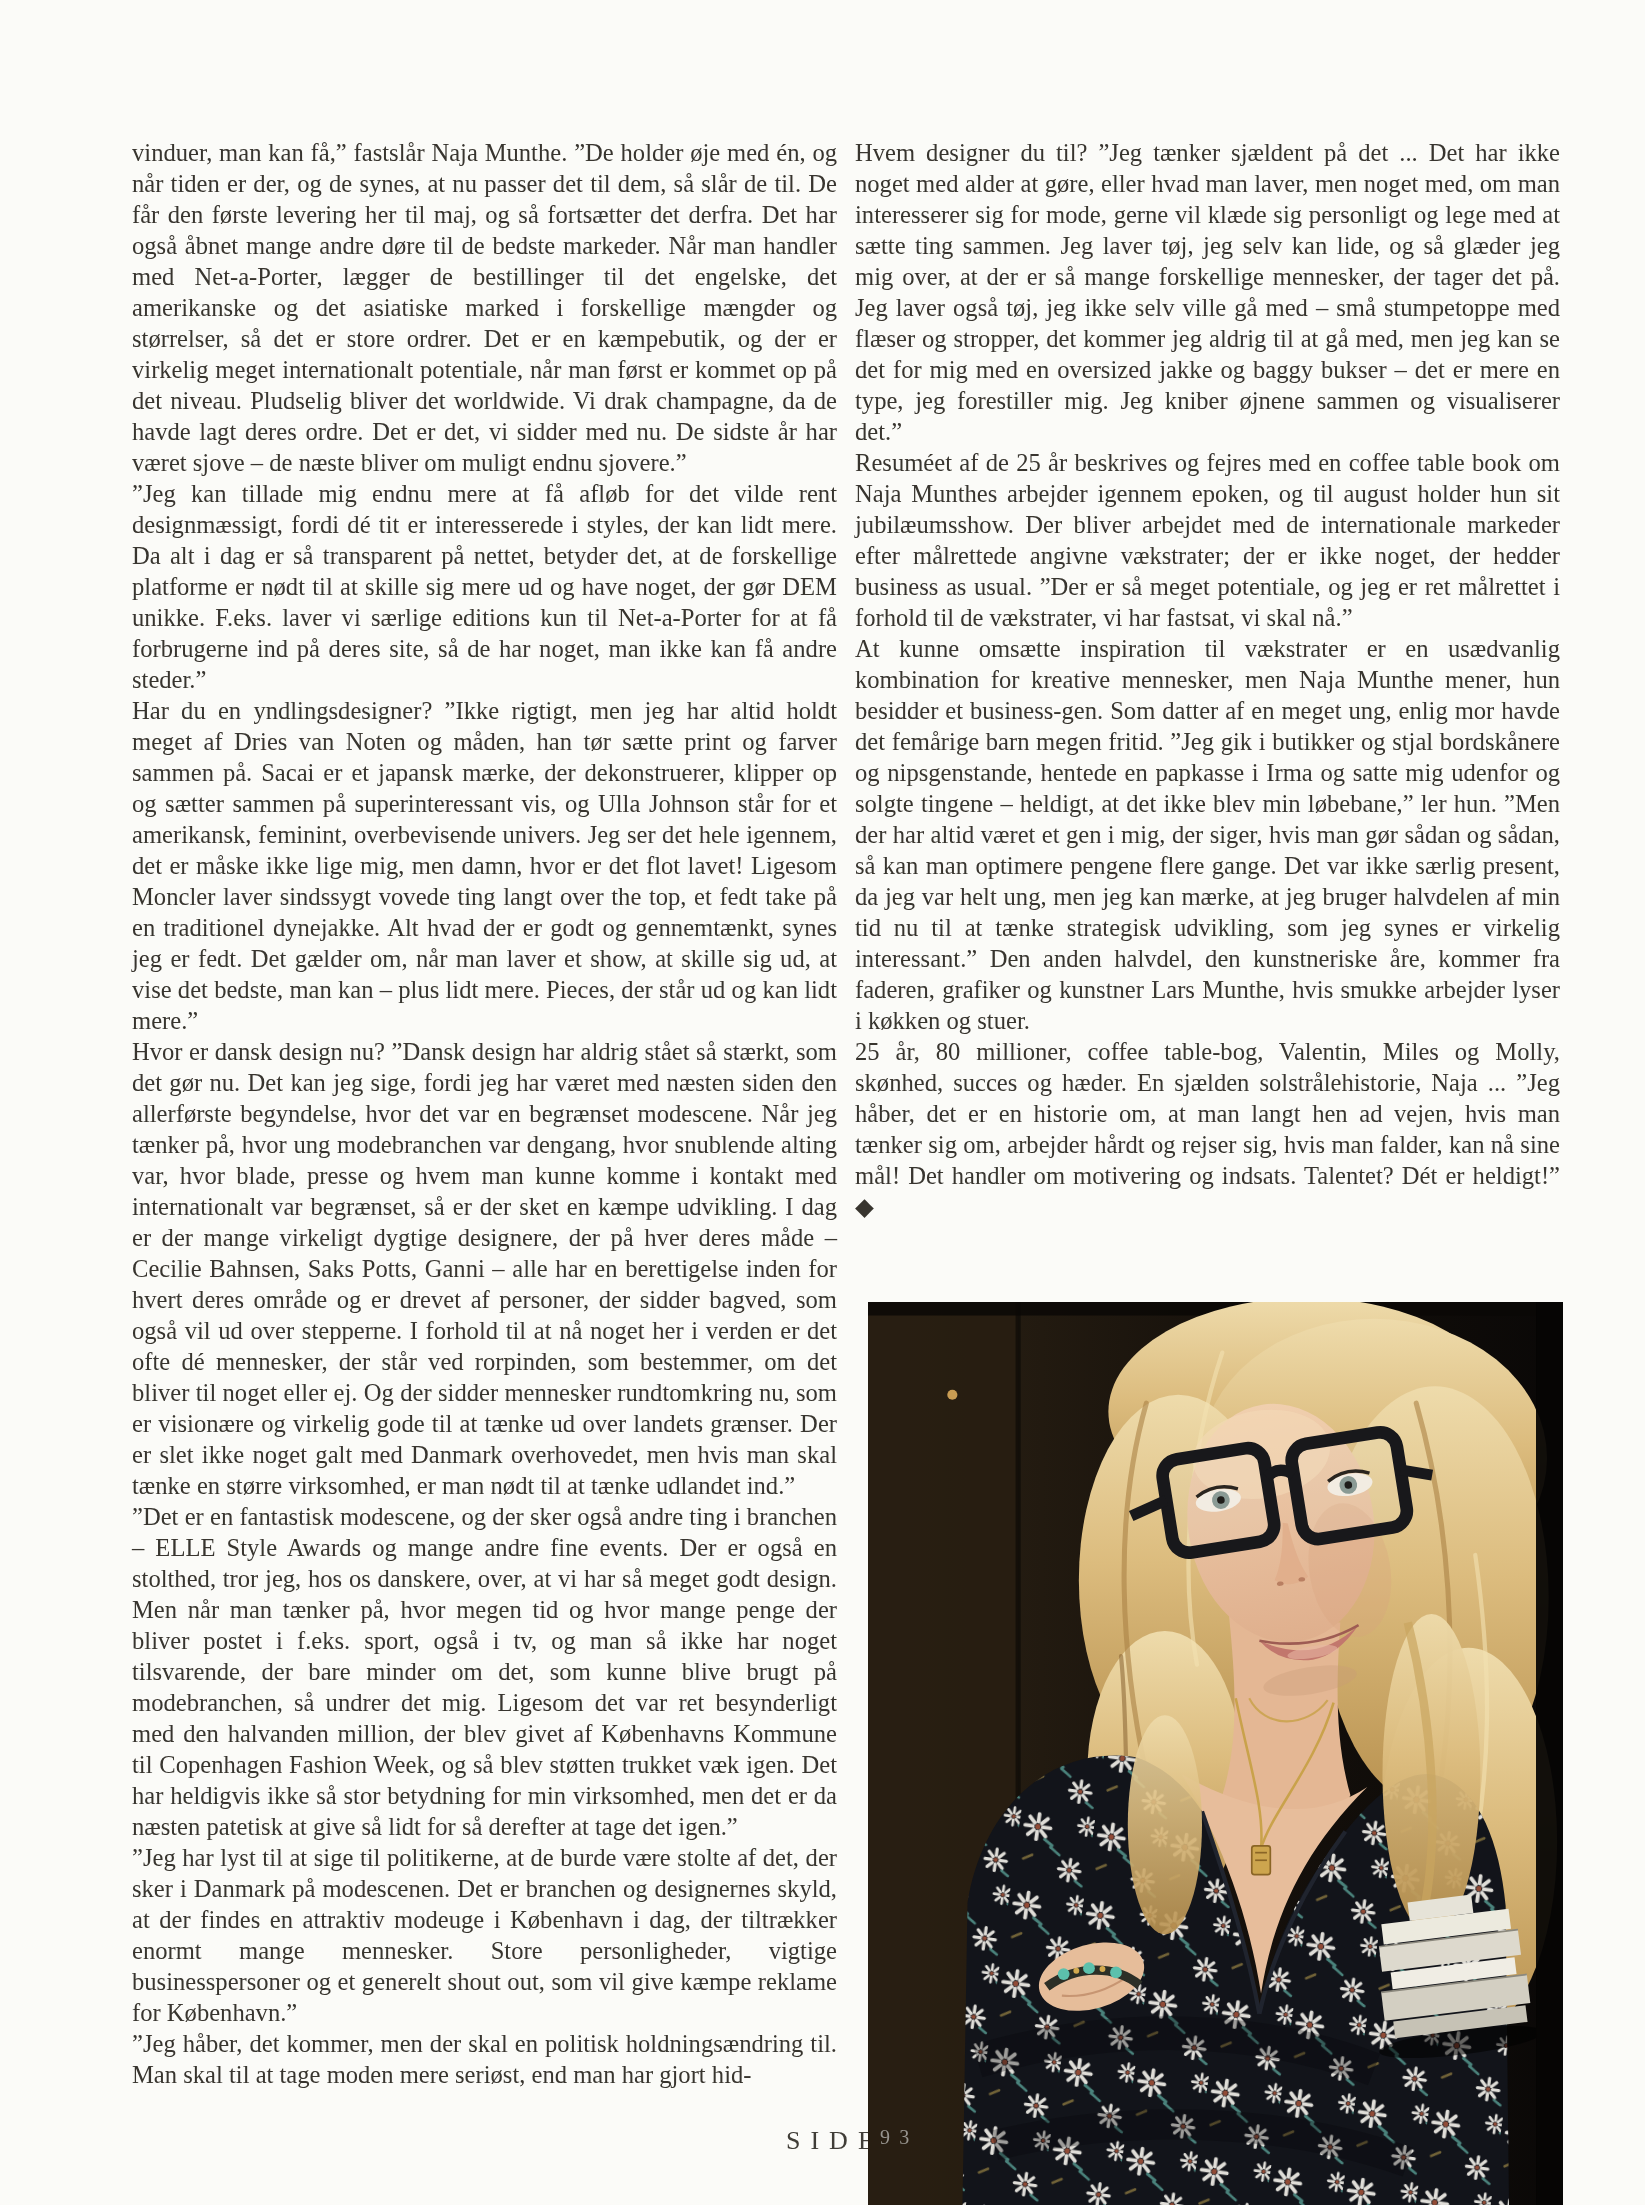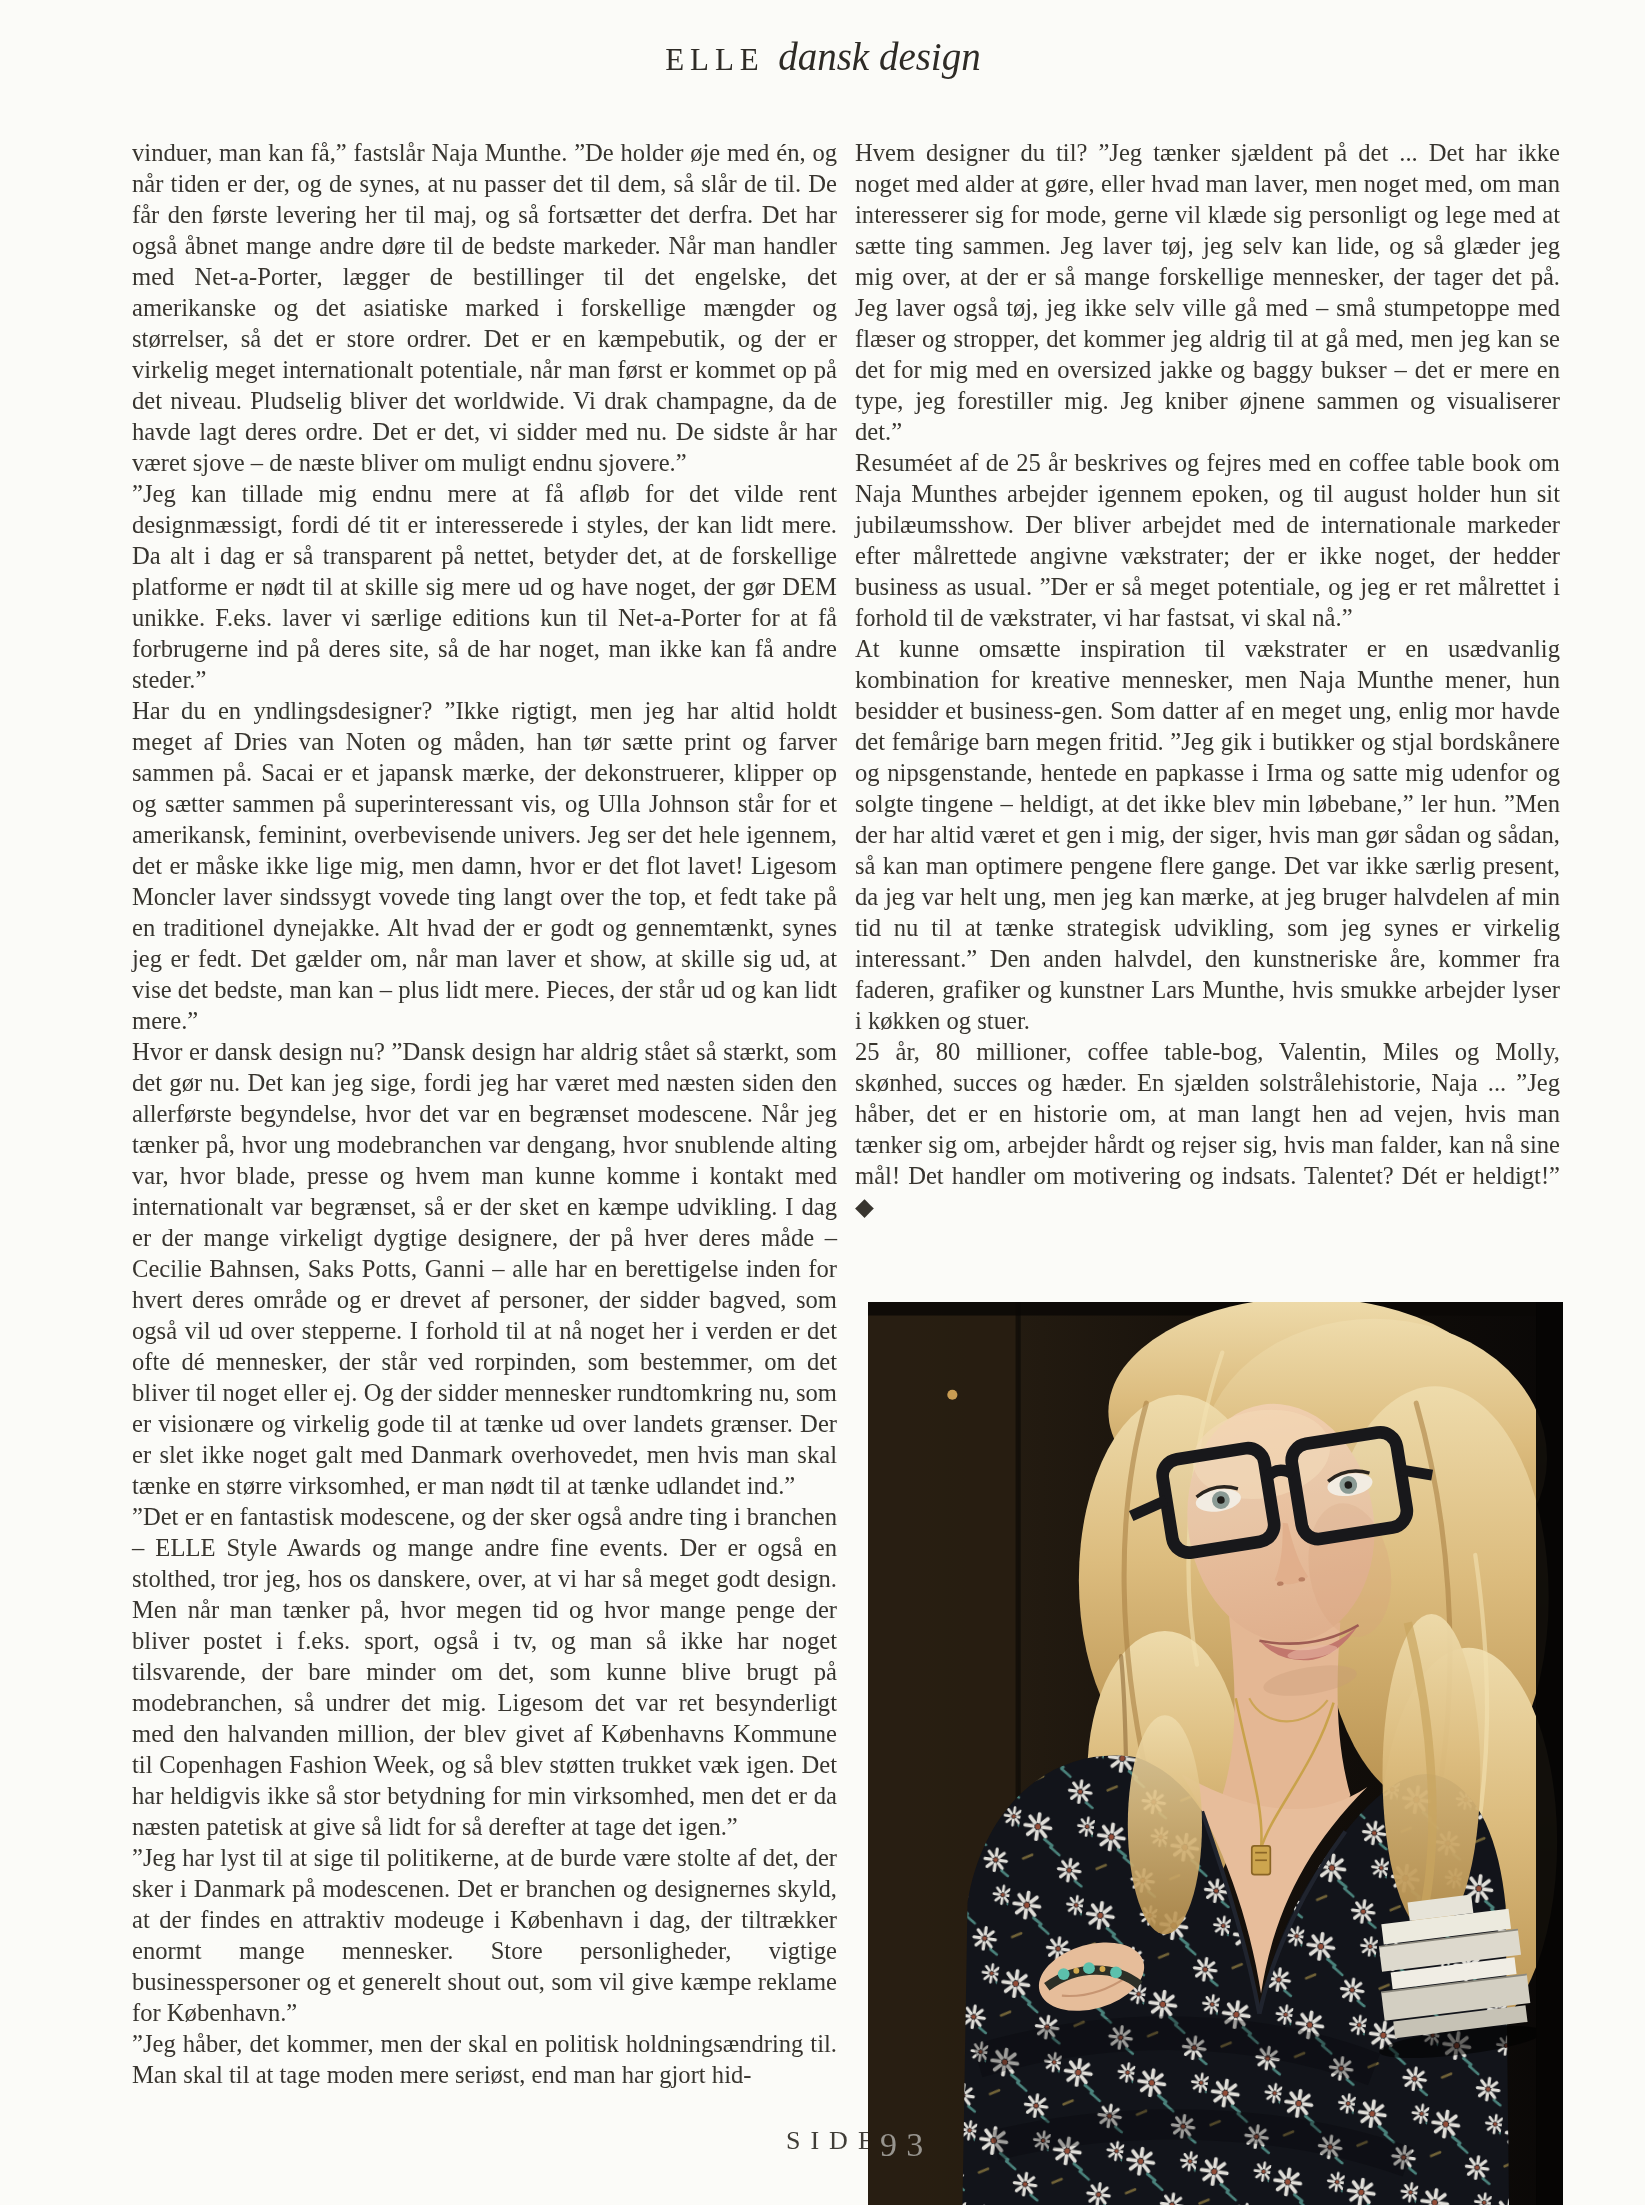--- a/index.html
+++ b/index.html
@@ -20,31 +20,28 @@
     position:absolute;left:868px;top:1302px;width:695px;height:904px;
     margin:0;padding:0;background:#0e0b08;z-index:2;overflow:hidden;
   }
   .photo svg{display:block;width:100%;height:100%;}
   .footer-side{
     position:absolute;left:786px;top:2126px;z-index:1;
     font-size:26px;letter-spacing:10px;color:#403d37;
   }
   .footer-num{
     position:absolute;left:880px;top:2126px;z-index:3;
-    font-size:34px;letter-spacing:9.3px;color:#97948e;
+    font-size:20px;letter-spacing:9.3px;color:#97948e;
   }
 </style>
 </head>
 <body>
 
 <div class="page">
 
-  <div class="header">
-    <span class="brand">ELLE</span><span class="section">dansk design</span>
-  </div>
 
   <div class="col col-left">
       <p><span>vinduer, man kan få,” fastslår Naja Munthe. ”De holder øje med én, og når tiden er der, og de synes, at nu passer det til dem, så slår de til. De får den første levering her til maj, og så fortsætter det derfra. Det har også åbnet mange andre døre til de bedste markeder. Når man handler med Net-a-Porter, lægger de bestillinger til det engelske, det amerikanske og det asiatiske marked i forskellige mængder og størrelser, så det er store ordrer. Det er en kæmpebutik, og der er virkelig meget internationalt potentiale, når man først er kommet op på det niveau. Pludselig bliver det </span><span class="it">worldwide</span><span>. Vi drak champagne, da de havde lagt deres ordre. Det er det, vi sidder med nu. De sidste år har været sjove – de næste bliver om muligt endnu sjovere.”</span></p>
       <p><span>”Jeg kan tillade mig endnu mere at få afløb for det vilde rent designmæssigt, fordi dé tit er interesserede i styles, der kan lidt mere. Da alt i dag er så transparent på nettet, betyder det, at de forskellige platforme er nødt til at skille sig mere ud og have noget, der gør DEM unikke. F.eks. laver vi særlige </span><span class="it">editions</span><span> kun til Net-a-Porter for at få forbrugerne ind på deres site, så de har noget, man ikke kan få andre steder.”</span></p>
       <p><span class="it">Har du en yndlingsdesigner?</span><span> ”Ikke rigtigt, men jeg har altid holdt meget af Dries van Noten og måden, han tør sætte print og farver sammen på. Sacai er et japansk mærke, der dekonstruerer, klipper op og sætter sammen på superinteressant vis, og Ulla Johnson står for et amerikansk, feminint, overbevisende univers. Jeg ser det hele igennem, det er måske ikke lige mig, men </span><span class="it">damn</span><span>, hvor er det flot lavet! Ligesom Moncler laver sindssygt vovede ting langt </span><span class="it">over the top</span><span>, et fedt </span><span class="it">take</span><span> på en traditionel dynejakke. Alt hvad der er godt og gennemtænkt, synes jeg er fedt. Det gælder om, når man laver et show, at skille sig ud, at vise det bedste, man kan – plus lidt mere. </span><span class="it">Pieces</span><span>, der står ud og kan lidt mere.”</span></p>
       <p><span class="it">Hvor er dansk design nu?</span><span> ”Dansk design har aldrig stået så stærkt, som det gør nu. Det kan jeg sige, fordi jeg har været med næsten siden den allerførste begyndelse, hvor det var en begrænset modescene. Når jeg tænker på, hvor ung modebranchen var dengang, hvor snublende alting var, hvor blade, presse og hvem man kunne komme i kontakt med internationalt var begrænset, så er der sket en kæmpe udvikling. I dag er der mange virkeligt dygtige designere, der på hver deres måde – Cecilie Bahnsen, Saks Potts, Ganni – alle har en berettigelse inden for hvert deres område og er drevet af personer, der sidder bagved, som også vil ud over stepperne. I forhold til at nå noget her i verden er det ofte dé mennesker, der står ved rorpinden, som bestemmer, om det bliver til noget eller ej. Og der sidder mennesker rundtomkring nu, som er visionære og virkelig gode til at tænke ud over landets grænser. Der er slet ikke noget galt med Danmark overhovedet, men hvis man skal tænke en større virksomhed, er man nødt til at tænke udlandet ind.”</span></p>
       <p><span>”Det er en fantastisk modescene, og der sker også andre ting i branchen – ELLE Style Awards og mange andre fine events. Der er også en stolthed, tror jeg, hos os danskere, over, at vi har så meget godt design. Men når man tænker på, hvor megen tid og hvor mange penge der bliver postet i f.eks. sport, også i tv, og man så ikke har noget tilsvarende, der bare </span><span class="it">minder</span><span> om det, som kunne blive brugt på modebranchen, så undrer det mig. Ligesom det var ret besynderligt med den halvanden million, der blev givet af Københavns Kommune til Copenhagen Fashion Week, og så blev støtten trukket væk igen. Det har heldigvis ikke så stor betydning for min virksomhed, men det er da næsten patetisk at give så lidt for så derefter at tage det igen.”</span></p>
       <p><span>”Jeg har lyst til at sige til politikerne, at de burde være stolte af det, der sker i Danmark på modescenen. Det er branchen og designernes skyld, at der findes en attraktiv modeuge i København i dag, der tiltrækker enormt mange mennesker. Store personligheder, vigtige businesspersoner og et generelt </span><span class="it">shout out</span><span>, som vil give kæmpe reklame for København.”</span></p>
       <p><span>”Jeg håber, det kommer, men der skal en politisk holdningsændring til. Man skal til at tage moden mere seriøst, end man har gjort hid-</span></p>
     </div>

